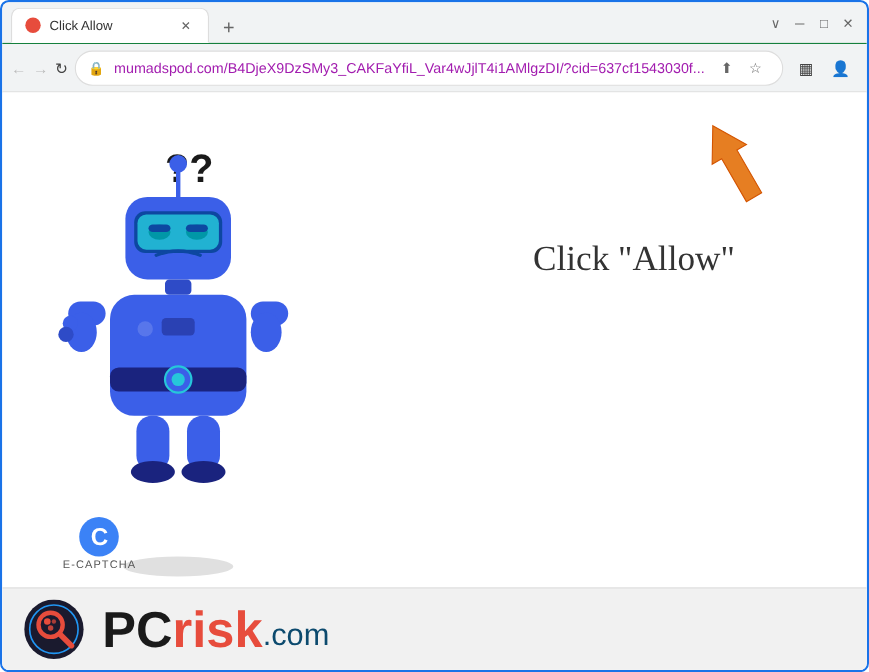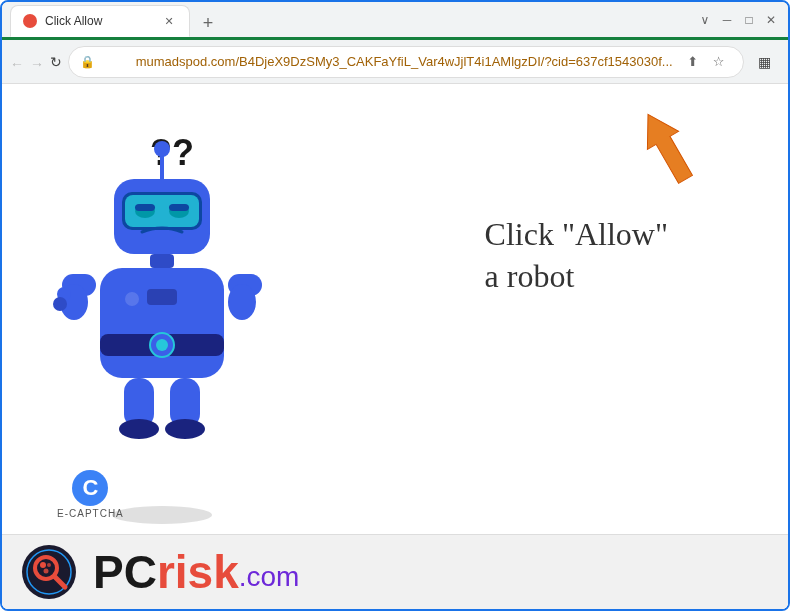--- a/index.html
+++ b/index.html
@@ -23,21 +23,21 @@
       background: #fff;
     }
 
     
     .title-bar {
       background: #f1f3f4;
       height: 38px;
       display: flex;
       align-items: center;
       padding: 0 8px;
-      border-bottom: 3px solid #15803d;
+      border-bottom: 1px solid #15803d;
       flex-shrink: 0;
     }
 
     .tab-strip {
       display: flex;
       align-items: flex-end;
       height: 100%;
       flex: 1;
     }
 
@@ -156,26 +156,25 @@
     }
 
     .lock-icon {
       color: #666;
       font-size: 12px;
       flex-shrink: 0;
     }
 
     .url-text {
       font-size: 13px;
-      color: #a16207;
+      color: #a21caf;
       flex: 1;
       overflow: hidden;
       text-overflow: ellipsis;
       white-space: nowrap;
-      margin-left: 32px;
     }
 
     .address-actions {
       display: flex;
       align-items: center;
       gap: 2px;
     }
 
     .addr-icon-btn {
       width: 24px;
@@ -314,21 +313,21 @@
     .pcrisk-pc {
       color: #1a1a1a;
     }
 
     .pcrisk-risk {
       color: #e74c3c;
     }
 
     .pcrisk-dot-com {
       font-size: 28px;
-      color: #6d28d9;
+      color: #0c4a6e;
       font-weight: 400;
       align-self: flex-end;
       margin-bottom: 6px;
     }
 
     
     .question-marks {
       position: absolute;
       top: 48px;
       left: 148px;
@@ -445,21 +444,20 @@
 
     <div class="robot-shadow"></div>
 
     <div class="ecaptcha-logo">
       <div class="ecaptcha-c">C</div>
       <span class="ecaptcha-label">E-CAPTCHA</span>
     </div>
 
     <div class="caption-text">
       <div>Click "Allow"</div>
-      <div>a robot</div>
     </div>
 
     <div class="pcrisk-watermark">
 
       <svg class="pcrisk-logo-icon" viewBox="0 0 55 55" xmlns="http://www.w3.org/2000/svg">
         <circle cx="27" cy="27" r="27" fill="#1a1a2e"></circle>
         <circle cx="27" cy="27" r="22" fill="#1a1a2e" stroke="#2196f3" stroke-width="1.5"></circle>
 
         <circle cx="24" cy="23" r="11" fill="none" stroke="#e74c3c" stroke-width="4"></circle>
         <circle cx="24" cy="23" r="7" fill="#1a1a2e"></circle>

